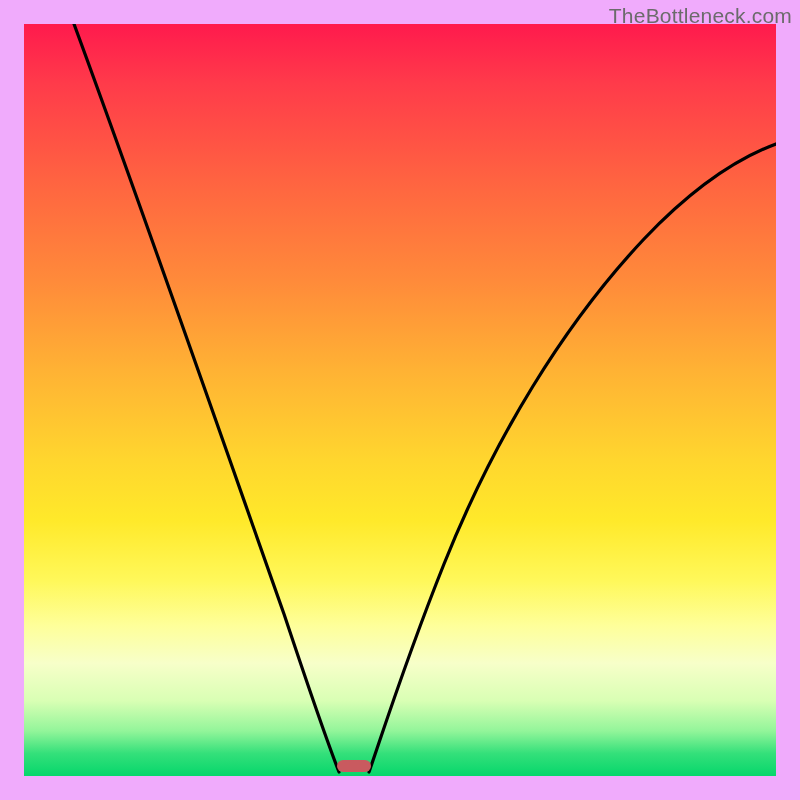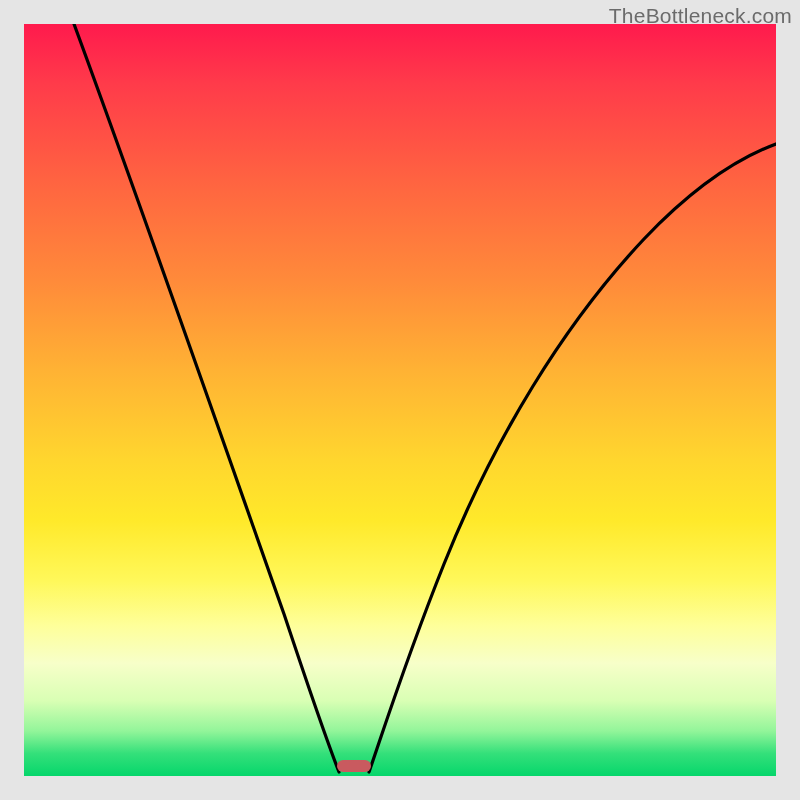--- a/index.html
+++ b/index.html
@@ -1,20 +1,20 @@
 <!DOCTYPE html>
 <html><head>
 <meta charset="utf-8">
 <style>
   * { margin: 0; padding: 0; box-sizing: border-box; }
   html, body { width: 800px; height: 800px; overflow: hidden; }
   .frame {
     width: 800px;
     height: 800px;
-    background: #e5e5e5;
+    background: #f0abfc;
     position: relative;
   }
   .plot-area {
     position: absolute;
     left: 24px;
     top: 24px;
     width: 752px;
     height: 752px;
     background: linear-gradient(to bottom,
       #ff1a4d 0%,

